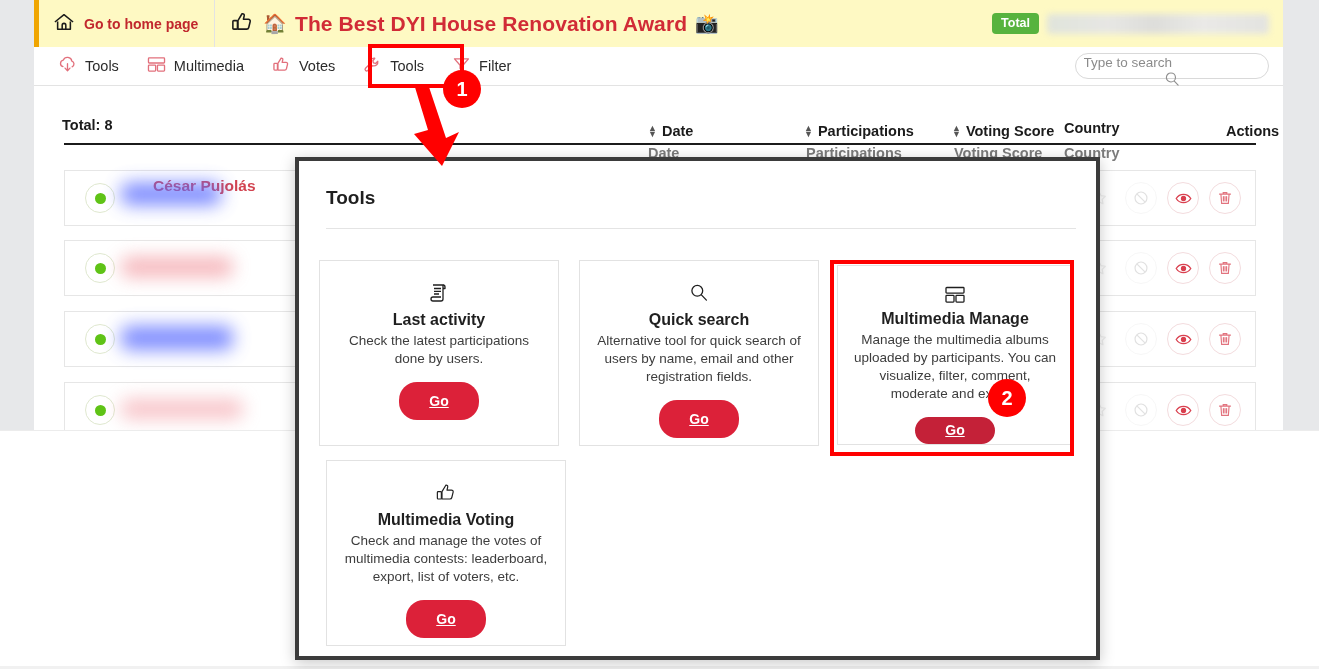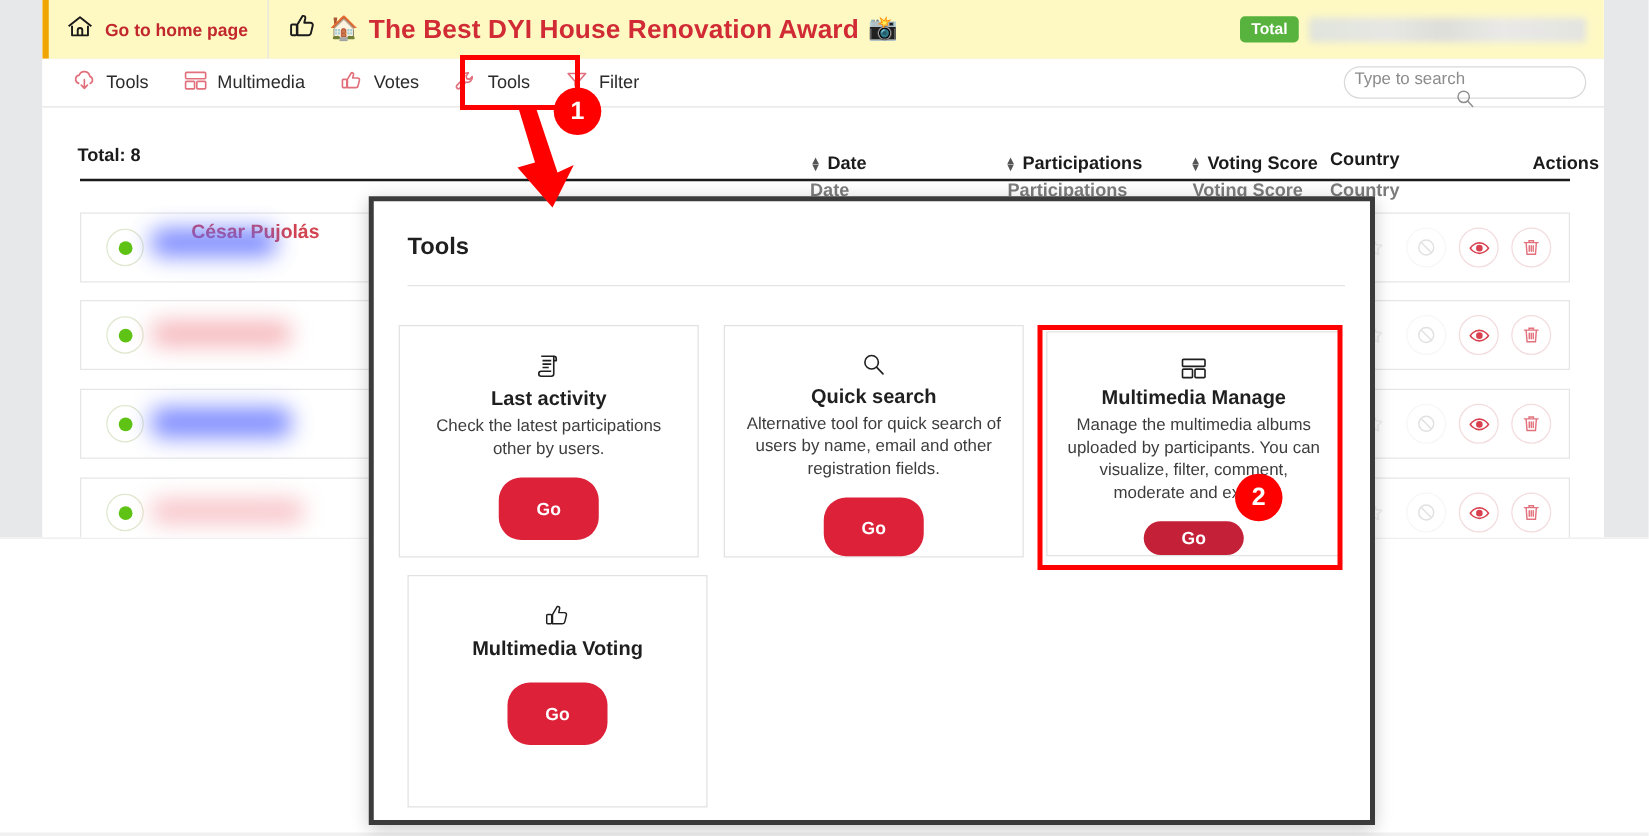--- a/index.html
+++ b/index.html
@@ -135,22 +135,23 @@
     display:flex;flex-direction:column;align-items:center;padding-top:19px;
   }
   .card-icon{height:26px;display:flex;align-items:center;justify-content:center;margin-bottom:5px;}
   .card-title{font-size:16px;font-weight:700;color:#1f1f1f;margin-bottom:3px;text-align:center;}
   .card-desc{
     font-size:13.5px;color:#3d3d3d;line-height:1.33;text-align:center;
     padding:0 14px;box-sizing:border-box;
   }
   .go-btn{
     margin-top:14px;background:#dc2139;color:#fff;border:0;border-radius:18px;
-    width:80px;height:50px;font-size:14px;font-weight:600;cursor:pointer;
+    width:80px;height:38px;font-size:14px;font-weight:600;cursor:pointer;
     font-family:"Liberation Sans", sans-serif;
+    text-decoration:underline;
   }
   #card-last{left:20px;top:99px;width:240px;height:186px;}
   #card-quick{left:280px;top:99px;width:240px;height:186px;}
   #card-multi{left:538px;top:104px;width:236px;height:180px;}
   #card-voting{left:27px;top:299px;width:240px;height:186px;}
   #card-multi .go-btn{background:#c42138;}
 
   
   .hl-box{position:absolute;border:4px solid #ff0000;box-sizing:border-box;pointer-events:none;}
   #hl-tools{left:368px;top:44px;width:96px;height:44px;}
@@ -440,21 +441,21 @@
 
   <div class="card" id="card-last">
     <span class="card-icon">
       <svg width="22" height="22" viewBox="0 0 22 22" fill="none" stroke="#1f1f1f" stroke-width="1.3" stroke-linejoin="round">
         <path d="M5 3h10v14a2 2 0 0 1-2 2H5a2 2 0 0 1-2-2 2 2 0 0 1 2-2h8"></path>
         <path d="M15 3a2 2 0 0 1 2 2v1.5h-2"></path>
           <path d="M6 6.5h7M6 9.3h7M6 12h5"></path>
       </svg>
     </span>
     <div class="card-title">Last activity</div>
-    <div class="card-desc">Check the latest participations other by users.</div>
+    <div class="card-desc">Check the latest participations done by users.</div>
     <button class="go-btn">Go</button>
   </div>
 
   <div class="card" id="card-quick">
     <span class="card-icon">
       <svg width="22" height="22" viewBox="0 0 22 22" fill="none" stroke="#1f1f1f" stroke-width="1.3" stroke-linecap="round">
         <circle cx="9.3" cy="8.8" r="5.4"></circle>
           <path d="M13.4 12.9l5 5.2"></path>
       </svg>
     </span>
@@ -477,20 +478,21 @@
   </div>
 
   <div class="card" id="card-voting">
     <span class="card-icon">
       <svg width="22" height="20" viewBox="0 0 24 22" fill="none" stroke="#1f1f1f" stroke-width="1.3" stroke-linejoin="round">
         <path d="M7.6 9.5L11.8 2.4c1.4-.25 2.3.55 2.1 1.8l-.8 3.6h4.9c1.3 0 2.1 1 1.85 2.15l-1.45 6c-.22 1-1 1.65-2 1.65H7.6z"></path>
         <rect x="2.5" y="9.5" width="4.4" height="8.1" rx=".9"></rect>
       </svg>
     </span>
     <div class="card-title">Multimedia Voting</div>
+    <div class="card-desc">Check and manage the votes of multimedia contests: leaderboard, export, list of voters, etc.</div>
     <button class="go-btn">Go</button>
   </div>
 </div>
 
 <div class="hl-box" id="hl-tools"></div>
 <div class="hl-box" id="hl-multimedia"></div>
 
 <svg id="arrow-1" width="110" height="90" viewBox="0 0 110 90">
   <path d="M18 4 L32 4 L50 58 L63 52 L46 86 L18 54 L32 50 L18 4 Z" fill="#ff0000"></path>
 </svg>

